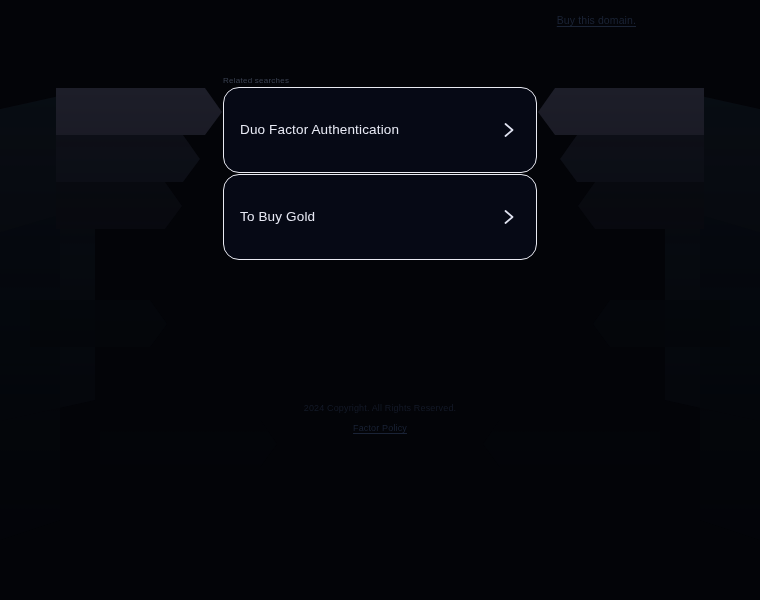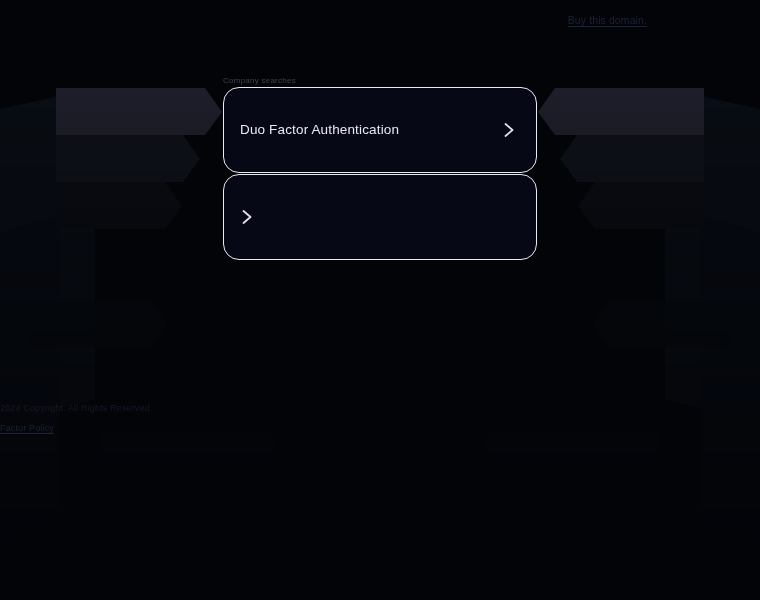--- a/index.html
+++ b/index.html
@@ -35,21 +35,21 @@
   
   .header {
     position: absolute;
     top: 0;
     left: 0;
     width: 760px;
     height: 40px;
   }
   .buy-domain-link {
     position: absolute;
-    right: 113px;
+    right: 124px;
     top: 13px;
     font-size: 10.5px;
     line-height: 14px;
     color: #1b2436;
     text-decoration: underline;
     text-underline-offset: 2px;
     letter-spacing: 0.1px;
     cursor: pointer;
   }
 
@@ -100,20 +100,21 @@
     margin-right: 2px;
   }
   .chevron-icon svg { display: block; }
 
   
   .footer {
     position: absolute;
     left: 0;
     top: 402px;
     width: 760px;
+    text-align: center;
   }
   .copyright {
     font-size: 9px;
     line-height: 13px;
     color: #141a28;
     letter-spacing: 0.15px;
   }
   .privacy-link {
     display: inline-block;
     margin-top: 7px;
@@ -164,35 +165,36 @@
     <polygon points="660,420 500,420 483,444 500,467 660,467" fill="#05070c" opacity="0.9"></polygon>
   </g>
 </svg>
 
 <div id="page">
 
   <div class="header">
     <a class="buy-domain-link">Buy this domain.</a>
   </div>
 
-  <div class="related-label">Company searches</div>
+  <div class="related-label">Related searches</div>
 
   <div class="cards">
 
     <div class="card">
       <span class="card-label">Duo Factor Authentication</span>
       <span class="chevron-icon">
         <svg viewBox="0 0 14 20" width="14" height="20" xmlns="http://www.w3.org/2000/svg">
           <polyline points="3.5,4 10.5,10 3.5,16" fill="none" stroke="#dfe2f0" stroke-width="1.8" stroke-linecap="round" stroke-linejoin="round"></polyline>
         </svg>
       </span>
     </div>
 
 
     <div class="card">
+      <span class="card-label">To Buy Gold</span>
       <span class="chevron-icon">
         <svg viewBox="0 0 14 20" width="14" height="20" xmlns="http://www.w3.org/2000/svg">
           <polyline points="3.5,4 10.5,10 3.5,16" fill="none" stroke="#dfe2f0" stroke-width="1.8" stroke-linecap="round" stroke-linejoin="round"></polyline>
         </svg>
       </span>
     </div>
 
   </div>
 
   <div class="footer">

